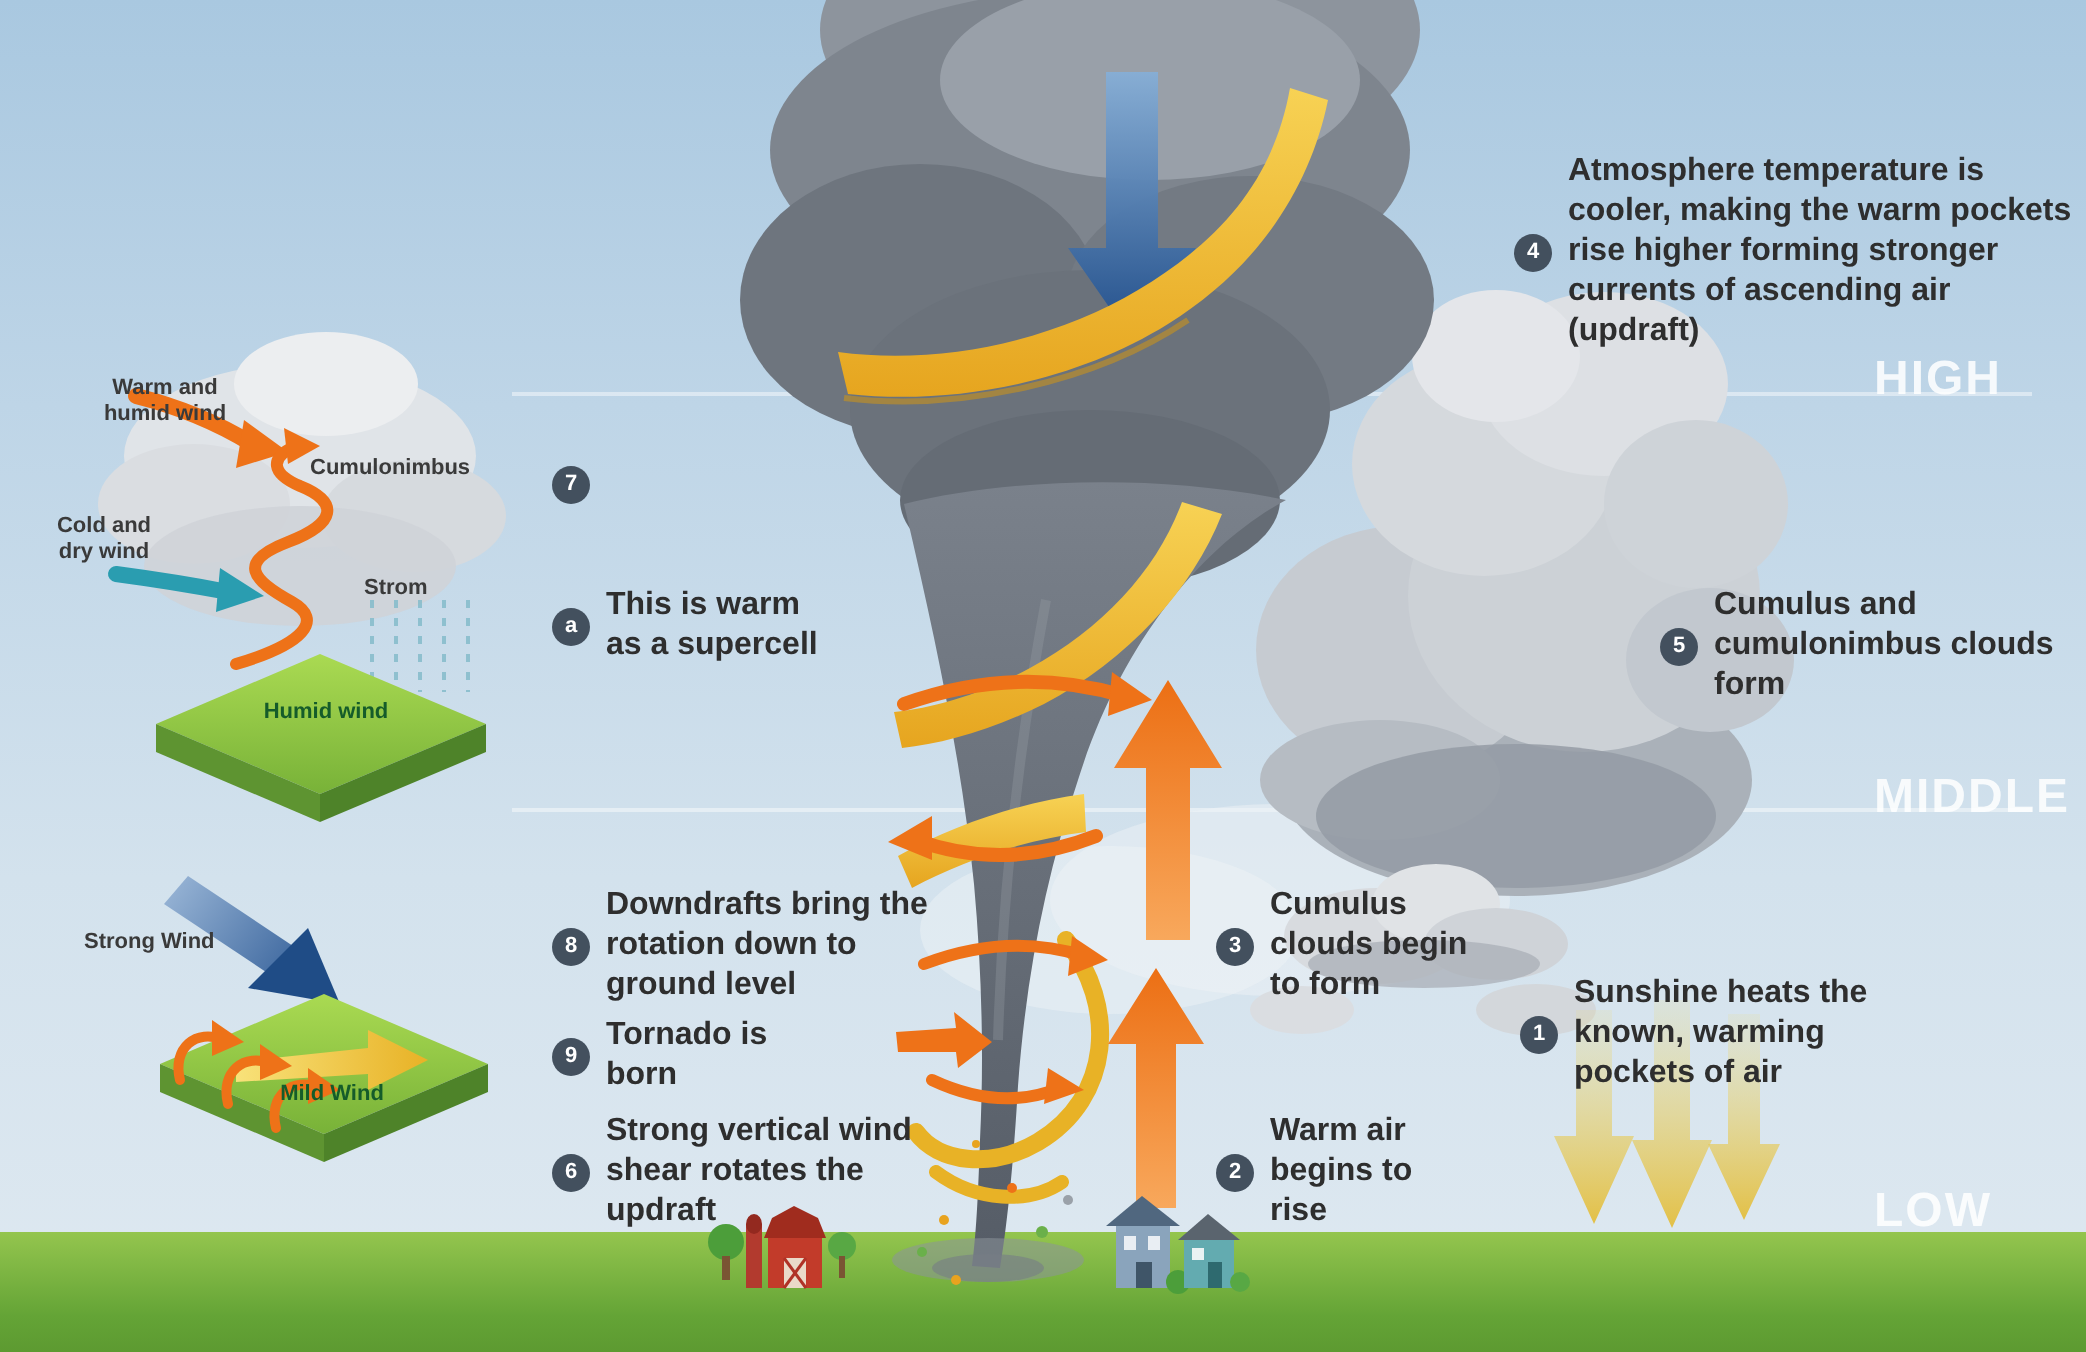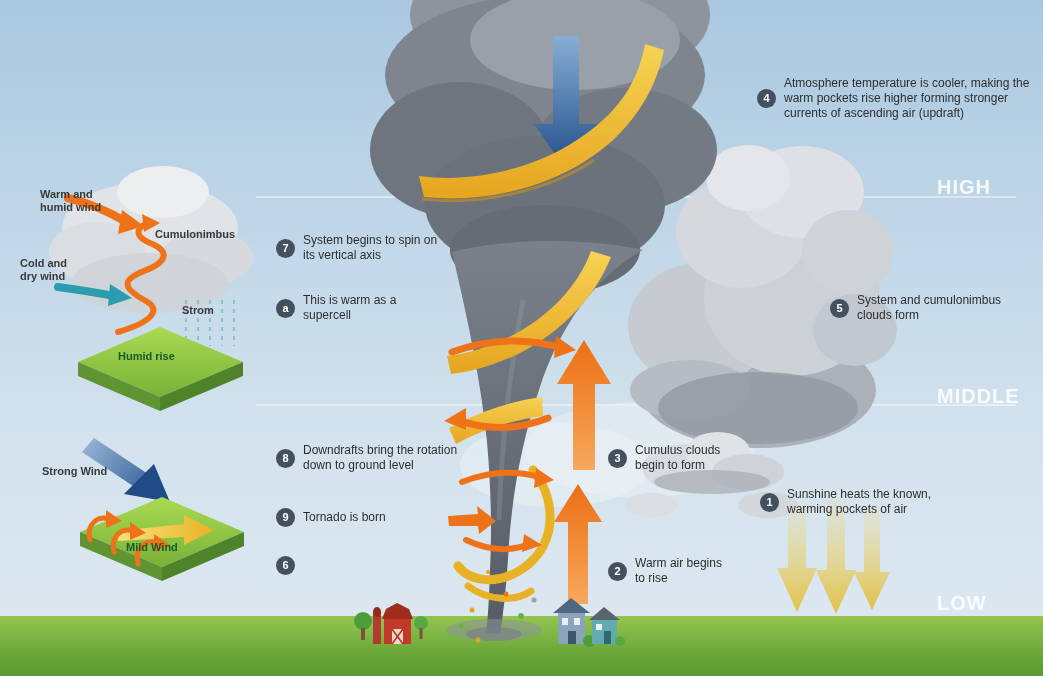--- a/index.html
+++ b/index.html
@@ -8,27 +8,27 @@
     background:linear-gradient(180deg,#a9c8e0 0%,#bed5e7 30%,#d3e2ed 65%,#dfe9f1 100%);
     font-family:"Liberation Sans",sans-serif;
   }
   .stage svg{position:absolute;left:0;top:0;}
   .ann{position:absolute;display:flex;gap:8px;align-items:center;}
   .num{
     width:19px;height:19px;border-radius:50%;background:#43505e;color:#fff;
     font-size:11px;font-weight:bold;display:flex;align-items:center;justify-content:center;
     flex:0 0 19px;line-height:1;
   }
-  .txt{font-size:12px;line-height:1.25;color:#2e2e2e;font-weight:400;}
+  .txt{font-size:16px;line-height:1.25;color:#2e2e2e;font-weight:700;}
   .level{
-    position:absolute;left:937px;font-size:20px;font-weight:bold;
+    position:absolute;left:937px;font-size:24px;font-weight:bold;
     color:rgba(255,255,255,.85);letter-spacing:1px;
   }
   .mlabel{position:absolute;font-size:11px;font-weight:600;color:#3a3a3a;line-height:1.2;}
-  .center{}
+  .center{text-align:center;}
   .green-label{color:#155c2a;font-weight:700;}
 </style>
 </head>
 <body>
 
 <div class="stage">
 
 <svg width="1043" height="676" viewBox="0 0 1043 676">
   <defs>
     <linearGradient id="gFunnel" x1="0" y1="0" x2="0" y2="1">
@@ -254,29 +254,28 @@
 <div class="level" style="top:176px">HIGH</div>
 <div class="level" style="top:385px">MIDDLE</div>
 <div class="level" style="top:592px">LOW</div>
 
 <div class="ann" style="left:757px;top:76px">
   <span class="num">4</span>
   <span class="txt" style="width:252px">Atmosphere temperature is cooler, making the warm pockets rise higher forming stronger currents of ascending air (updraft)</span>
 </div>
 <div class="ann" style="left:276px;top:233px">
   <span class="num">7</span>
-  <span class="txt" style="width:140px">System begins to spin on its vertical axis</span>
 </div>
 <div class="ann" style="left:276px;top:293px">
   <span class="num">a</span>
   <span class="txt" style="width:112px">This is warm as a supercell</span>
 </div>
 <div class="ann" style="left:830px;top:293px">
   <span class="num">5</span>
-  <span class="txt" style="width:170px">System and cumulonimbus clouds form</span>
+  <span class="txt" style="width:170px">Cumulus and cumulonimbus clouds form</span>
 </div>
 <div class="ann" style="left:276px;top:443px">
   <span class="num">8</span>
   <span class="txt" style="width:172px">Downdrafts bring the rotation down to ground level</span>
 </div>
 <div class="ann" style="left:608px;top:443px">
   <span class="num">3</span>
   <span class="txt" style="width:110px">Cumulus clouds begin to form</span>
 </div>
 <div class="ann" style="left:760px;top:487px">
@@ -286,23 +285,24 @@
 <div class="ann" style="left:276px;top:508px">
   <span class="num">9</span>
   <span class="txt" style="width:120px">Tornado is born</span>
 </div>
 <div class="ann" style="left:608px;top:556px">
   <span class="num">2</span>
   <span class="txt" style="width:96px">Warm air begins to rise</span>
 </div>
 <div class="ann" style="left:276px;top:556px">
   <span class="num">6</span>
+  <span class="txt" style="width:160px">Strong vertical wind shear rotates the updraft</span>
 </div>
 
 <div class="mlabel center" style="left:40px;top:188px;width:85px">Warm and humid wind</div>
 <div class="mlabel" style="left:155px;top:228px">Cumulonimbus</div>
 <div class="mlabel center" style="left:20px;top:257px;width:64px">Cold and dry wind</div>
-<div class="mlabel" style="left:182px;top:304px">Strom</div>
-<div class="mlabel green-label center" style="left:118px;top:350px;width:90px">Humid rise</div>
+<div class="mlabel" style="left:182px;top:288px">Strom</div>
+<div class="mlabel green-label center" style="left:118px;top:350px;width:90px">Humid wind</div>
 <div class="mlabel" style="left:42px;top:465px">Strong Wind</div>
 <div class="mlabel green-label center" style="left:126px;top:541px;width:80px">Mild Wind</div>
 
 </div>
 
 </body></html>

